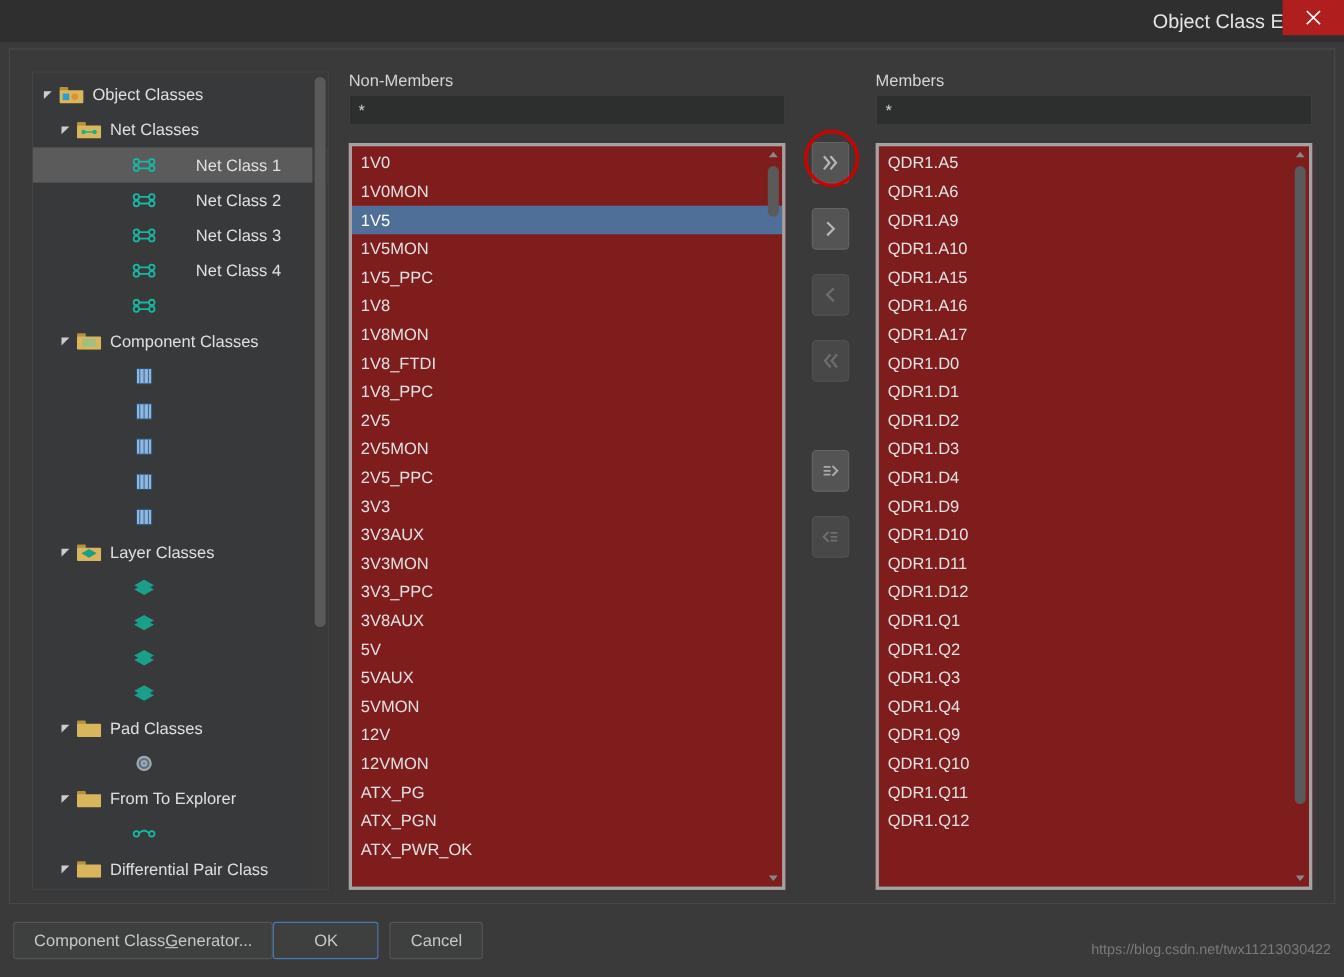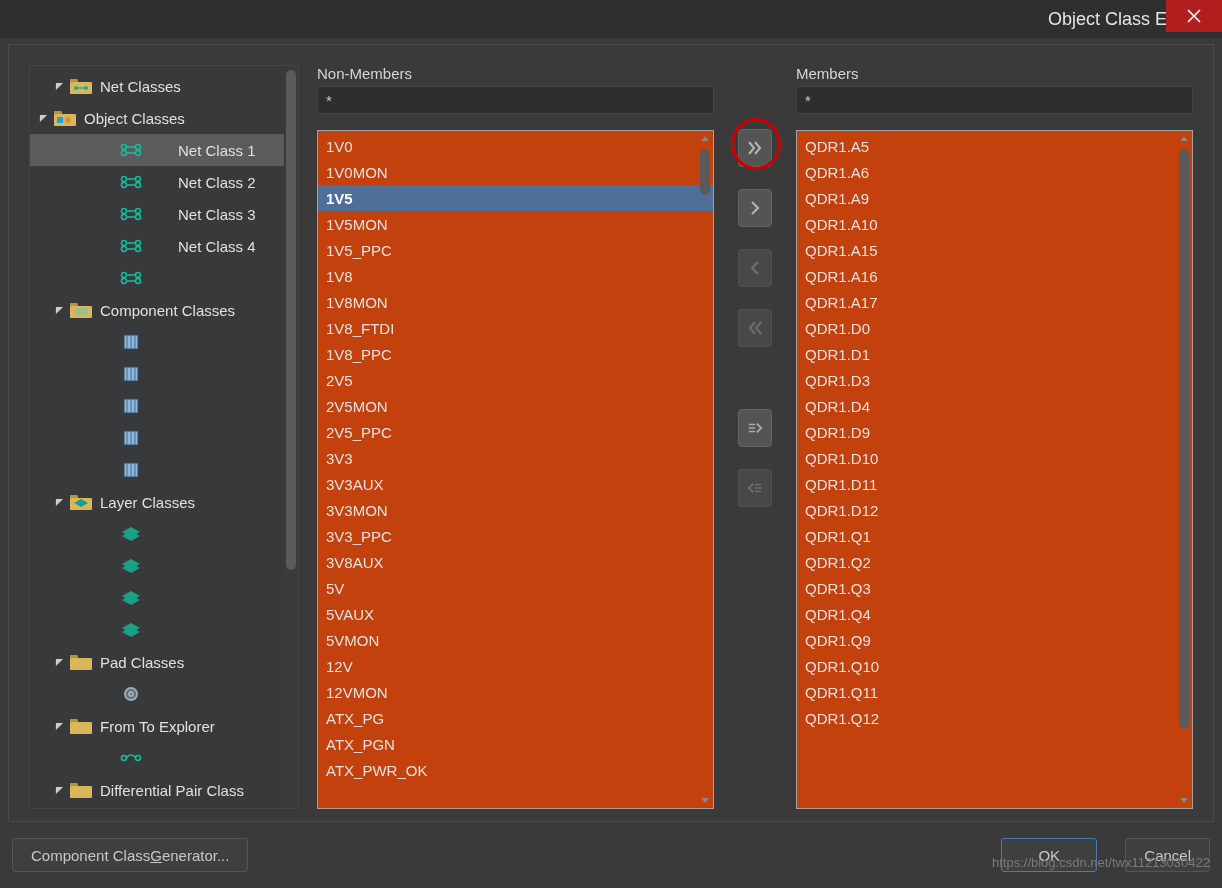--- a/index.html
+++ b/index.html
@@ -85,30 +85,30 @@
 }
 .col-header {
   font-size: 15px; color: #d5d5d5; margin-bottom: 4px;
 }
 .filter-input {
   height: 28px; background: #2d2e2e; border: 1px solid #444;
   color: #cfcfcf; padding: 0 8px; font-size: 15px;
   margin-bottom: 16px;
 }
 .listbox {
-  flex: 1; background: #c2410c; border: 1px solid #a3a3a3;
+  flex: 1; background: #7f1d1d; border: 3px solid #a3a3a3;
   position: relative; overflow: hidden;
 }
 .list-inner { padding: 2px 0; }
 .list-item {
   height: 26px; display: flex; align-items: center;
   padding: 0 8px; color: #e2e2e2; font-size: 15px;
   cursor: pointer;
 }
-.list-item.selected { background: #4f6f98; color: #fff; font-weight: bold; }
+.list-item.selected { background: #4f6f98; color: #fff; }
 .list-scroll {
   position: absolute; right: 0; top: 0; bottom: 0; width: 16px;
   display: flex; flex-direction: column; align-items: center;
 }
 .list-scroll .arrowbtn { width: 16px; height: 16px; display:flex; align-items:center; justify-content:center; }
 .list-scroll .arrowbtn svg { width: 10px; height: 10px; fill: #888; }
 .list-scroll .track { flex:1; width: 10px; background: transparent; position: relative; }
 .list-scroll .thumb { position:absolute; left:0; right:0; top:2px; height: 46px; background:#5a5a5a; border-radius:5px; }
 .members .list-scroll .thumb { height: 580px; }
 
@@ -132,31 +132,31 @@
 }
 .hl-ring {
   position: absolute; left: -8px; top: -12px; width: 50px; height: 52px;
   border: 3px solid #d10000; border-radius: 50%;
   pointer-events: none;
 }
 .transfer .gap { height: 18px; }
 
 .bottom-bar {
   position: absolute; left: 8px; right: 8px; bottom: 8px; height: 50px;
-  display: flex; align-items: center; justify-content: space-between;
+  display: flex; align-items: center; 
   padding: 0 4px;
 }
 .btn {
   height: 34px; padding: 0 18px;
   background: #3e3f3f; border: 1px solid #555; border-radius: 3px;
   color: #c7c7c7; font-size: 15px; cursor: pointer;
   display: flex; align-items: center; justify-content: center;
 }
 .btn.primary { border: 1px solid #4a79b6; min-width: 96px; }
-.right-btns { display: flex; gap: 28px; }
+.right-btns { display: flex; gap: 10px; }
 .watermark {
   position: absolute; right: 12px; bottom: 18px;
   color: #7a7a7a; font-size: 13px; pointer-events: none;
 }
 .underline-char { text-decoration: underline; }
 
 .folder-icon svg rect.body { fill: #d9b65c; }
 .folder-icon svg rect.tab { fill: #b3913d; }
 .comp-icon svg rect { fill: #8bb7e0; stroke:#2a4a6a; stroke-width:1; }
 .layer-icon svg polygon { fill: #1aa088; }
@@ -171,53 +171,53 @@
     <svg viewBox="0 0 14 14">
         <path d="M1 1 L13 13 M13 1 L1 13" stroke="#fff" stroke-width="1.6" fill="none"></path>
       </svg>
   </div>
 </div>
 
 <div class="main-panel">
 
   <div class="tree-wrap">
     <div class="tree">
+      <div class="tree-row">
+        <span class="arrow">
+            <svg viewBox="0 0 10 10">
+              <path d="M1 1 L9 1 L1 9 Z"></path>
+            </svg>
+          </span>
+        <span class="icon folder-icon">
+            <svg width="22" height="16" viewBox="0 0 22 16">
+              <rect class="tab" x="0" y="1" width="8" height="4" rx="1"></rect>
+              <rect class="body" x="0" y="4" width="22" height="12" rx="1"></rect>
+              <rect x="3" y="7" width="6" height="6" fill="#2aa0d0"></rect>
+              <circle cx="14" cy="10" r="3" fill="#e09030"></circle>
+            </svg>
+          </span>
+        <span class="lbl">Object Classes</span>
+      </div>
+
       <div class="tree-row indent-1">
         <span class="arrow">
             <svg viewBox="0 0 10 10">
               <path d="M1 1 L9 1 L1 9 Z"></path>
             </svg>
           </span>
         <span class="icon folder-icon">
             <svg width="22" height="16" viewBox="0 0 22 16">
               <rect class="tab" x="0" y="1" width="8" height="4" rx="1"></rect>
               <rect class="body" x="0" y="4" width="22" height="12" rx="1"></rect>
               <circle cx="6" cy="10" r="2" fill="#18b090"></circle>
               <circle cx="16" cy="10" r="2" fill="#18b090"></circle>
               <line x1="6" y1="10" x2="16" y2="10" stroke="#18b090" stroke-width="1.5"></line>
             </svg>
           </span>
         <span class="lbl">Net Classes</span>
-      </div>
-
-      <div class="tree-row">
-        <span class="arrow">
-            <svg viewBox="0 0 10 10">
-              <path d="M1 1 L9 1 L1 9 Z"></path>
-            </svg>
-          </span>
-        <span class="icon folder-icon">
-            <svg width="22" height="16" viewBox="0 0 22 16">
-              <rect class="tab" x="0" y="1" width="8" height="4" rx="1"></rect>
-              <rect class="body" x="0" y="4" width="22" height="12" rx="1"></rect>
-              <rect x="3" y="7" width="6" height="6" fill="#2aa0d0"></rect>
-              <circle cx="14" cy="10" r="3" fill="#e09030"></circle>
-            </svg>
-          </span>
-        <span class="lbl">Object Classes</span>
       </div>
       <div id="netclass-items">
           <div class="tree-row indent-2 selected">
             <span class="spacer"></span>
             <span class="icon">
               <svg width="22" height="14" viewBox="0 0 22 14">
                 <circle cx="4" cy="4" r="2.5" fill="none" stroke="#18b8a0" stroke-width="1.6"></circle>
                 <circle cx="18" cy="4" r="2.5" fill="none" stroke="#18b8a0" stroke-width="1.6"></circle>
                 <line x1="6" y1="4" x2="16" y2="4" stroke="#18b8a0" stroke-width="1.6"></line>
                 <circle cx="4" cy="10" r="2.5" fill="none" stroke="#18b8a0" stroke-width="1.6"></circle>
@@ -589,20 +589,21 @@
       <div class="list-inner" id="members-list">
           <div class="list-item">QDR1.A5</div>
           <div class="list-item">QDR1.A6</div>
           <div class="list-item">QDR1.A9</div>
           <div class="list-item">QDR1.A10</div>
           <div class="list-item">QDR1.A15</div>
           <div class="list-item">QDR1.A16</div>
           <div class="list-item">QDR1.A17</div>
           <div class="list-item">QDR1.D0</div>
           <div class="list-item">QDR1.D1</div>
+          <div class="list-item">QDR1.D2</div>
           <div class="list-item">QDR1.D3</div>
           <div class="list-item">QDR1.D4</div>
           <div class="list-item">QDR1.D9</div>
           <div class="list-item">QDR1.D10</div>
           <div class="list-item">QDR1.D11</div>
           <div class="list-item">QDR1.D12</div>
           <div class="list-item">QDR1.Q1</div>
           <div class="list-item">QDR1.Q2</div>
           <div class="list-item">QDR1.Q3</div>
           <div class="list-item">QDR1.Q4</div>

